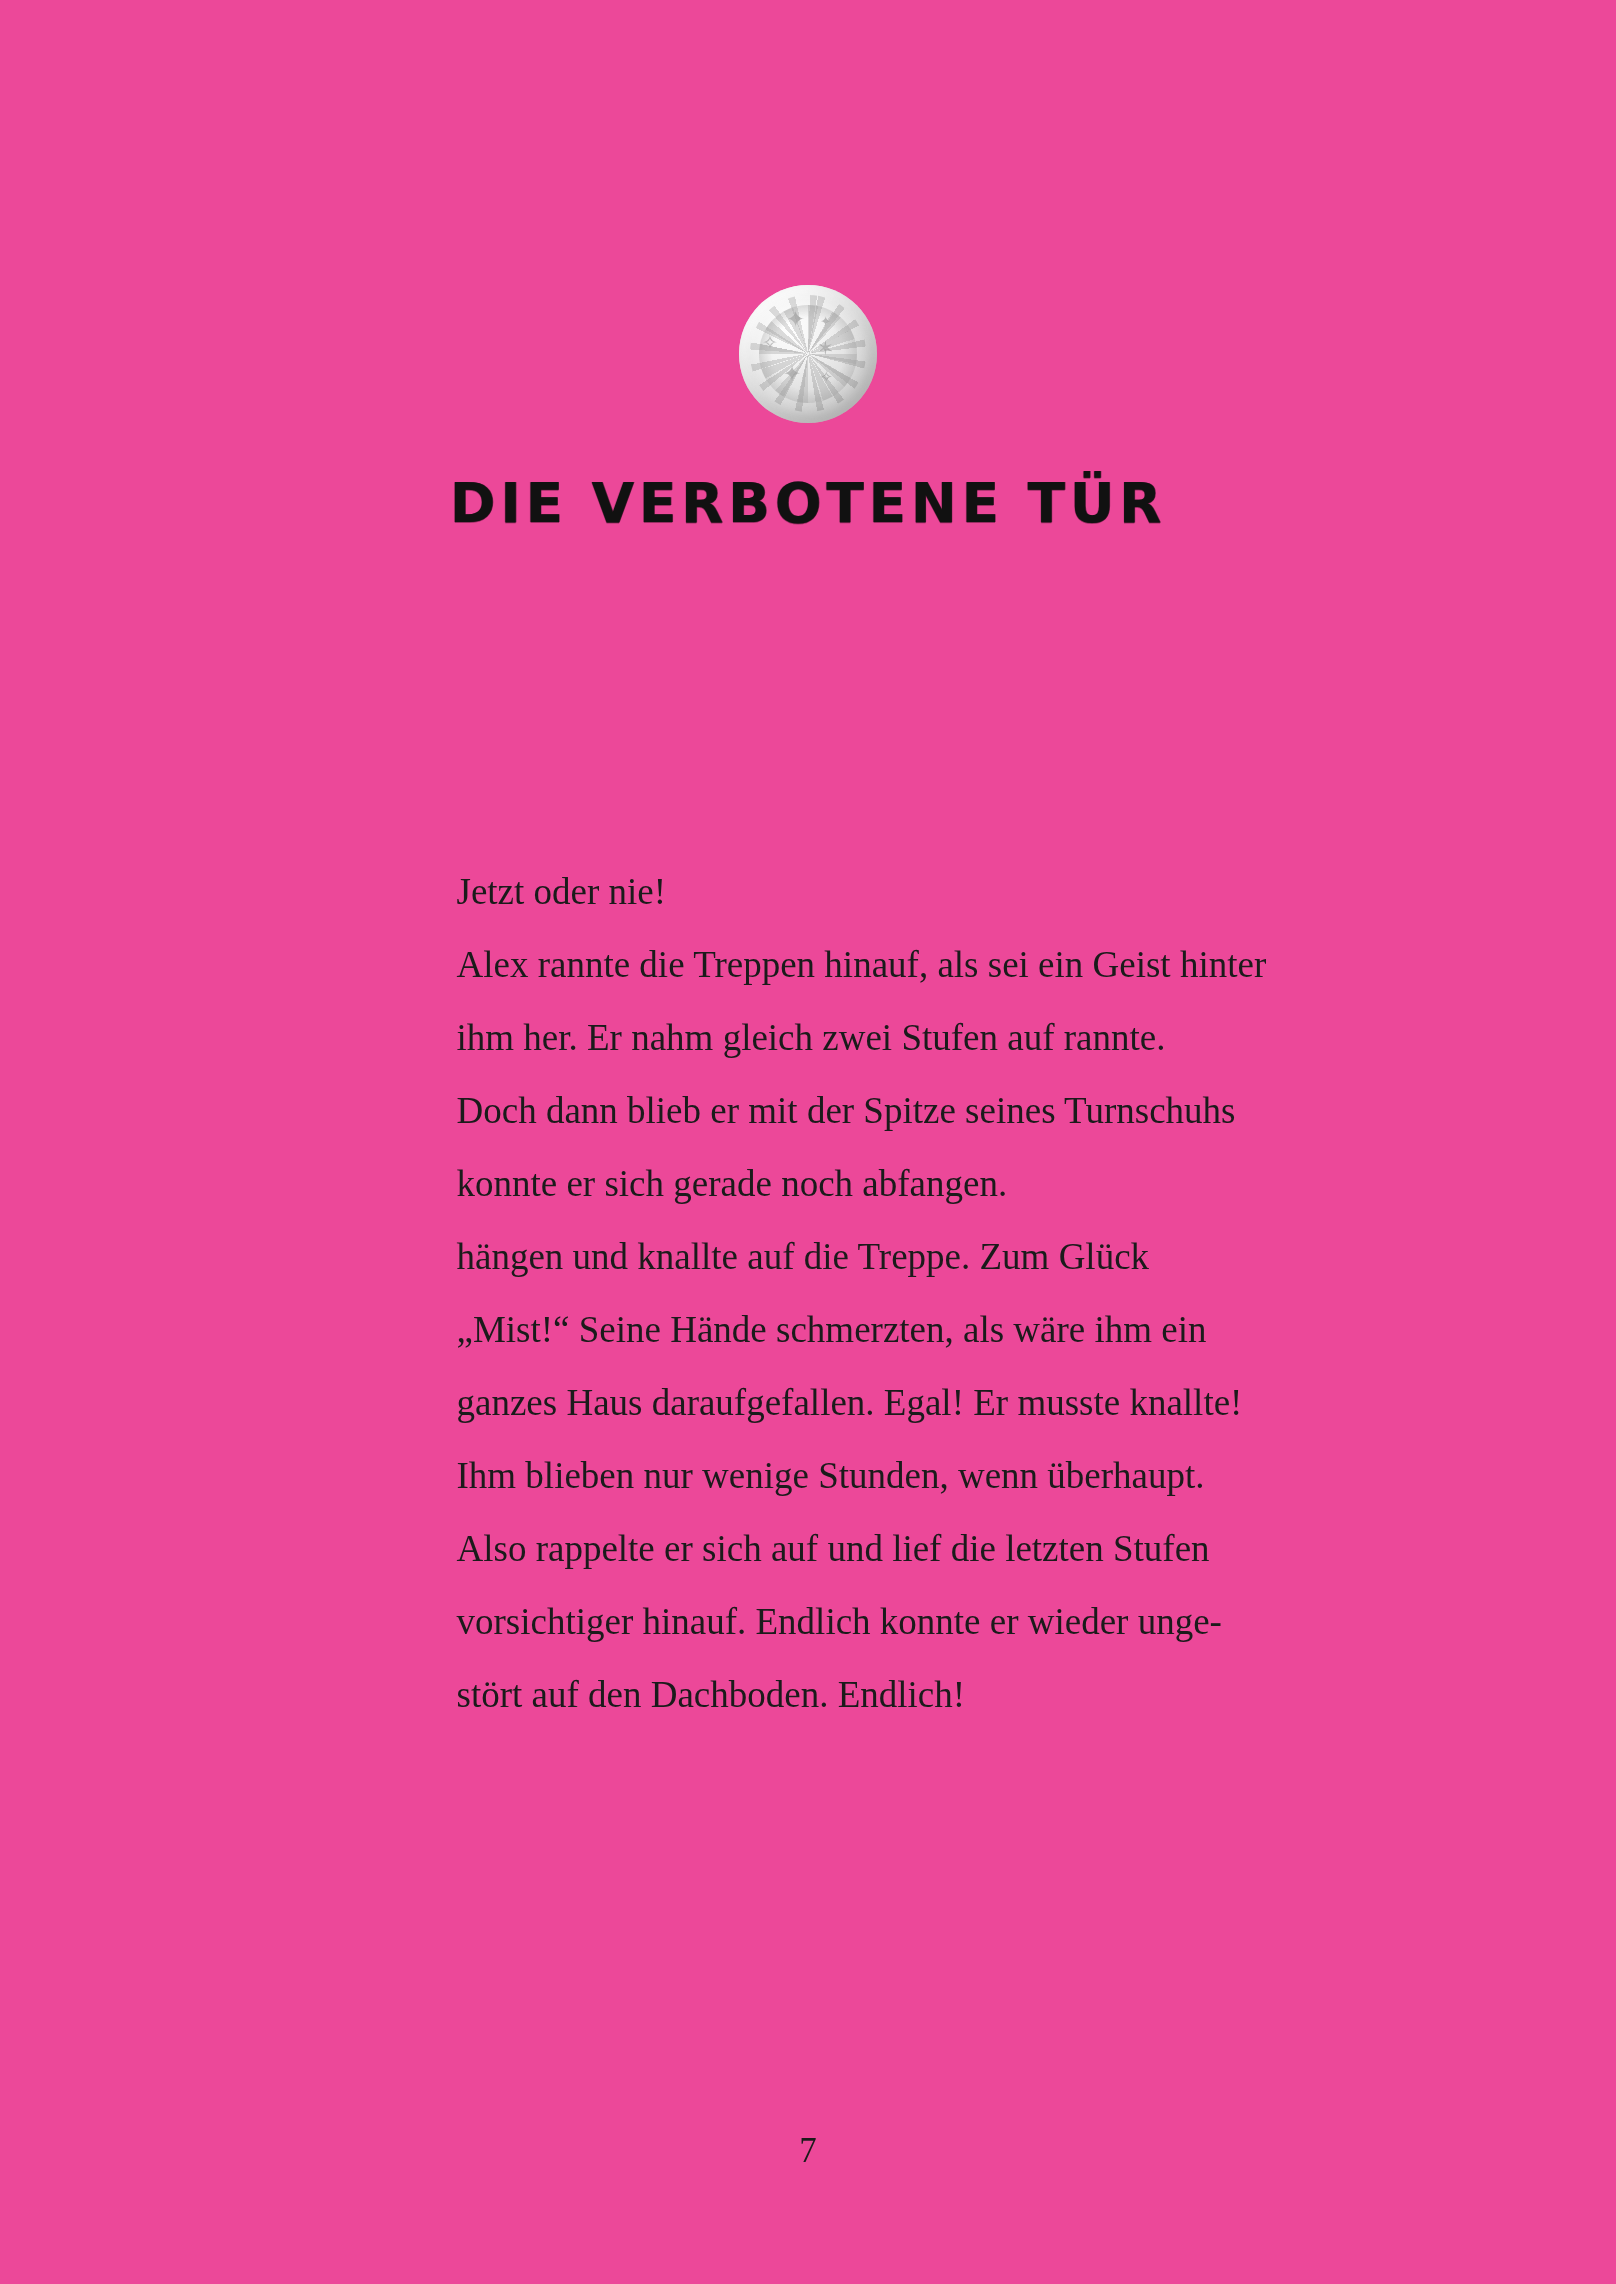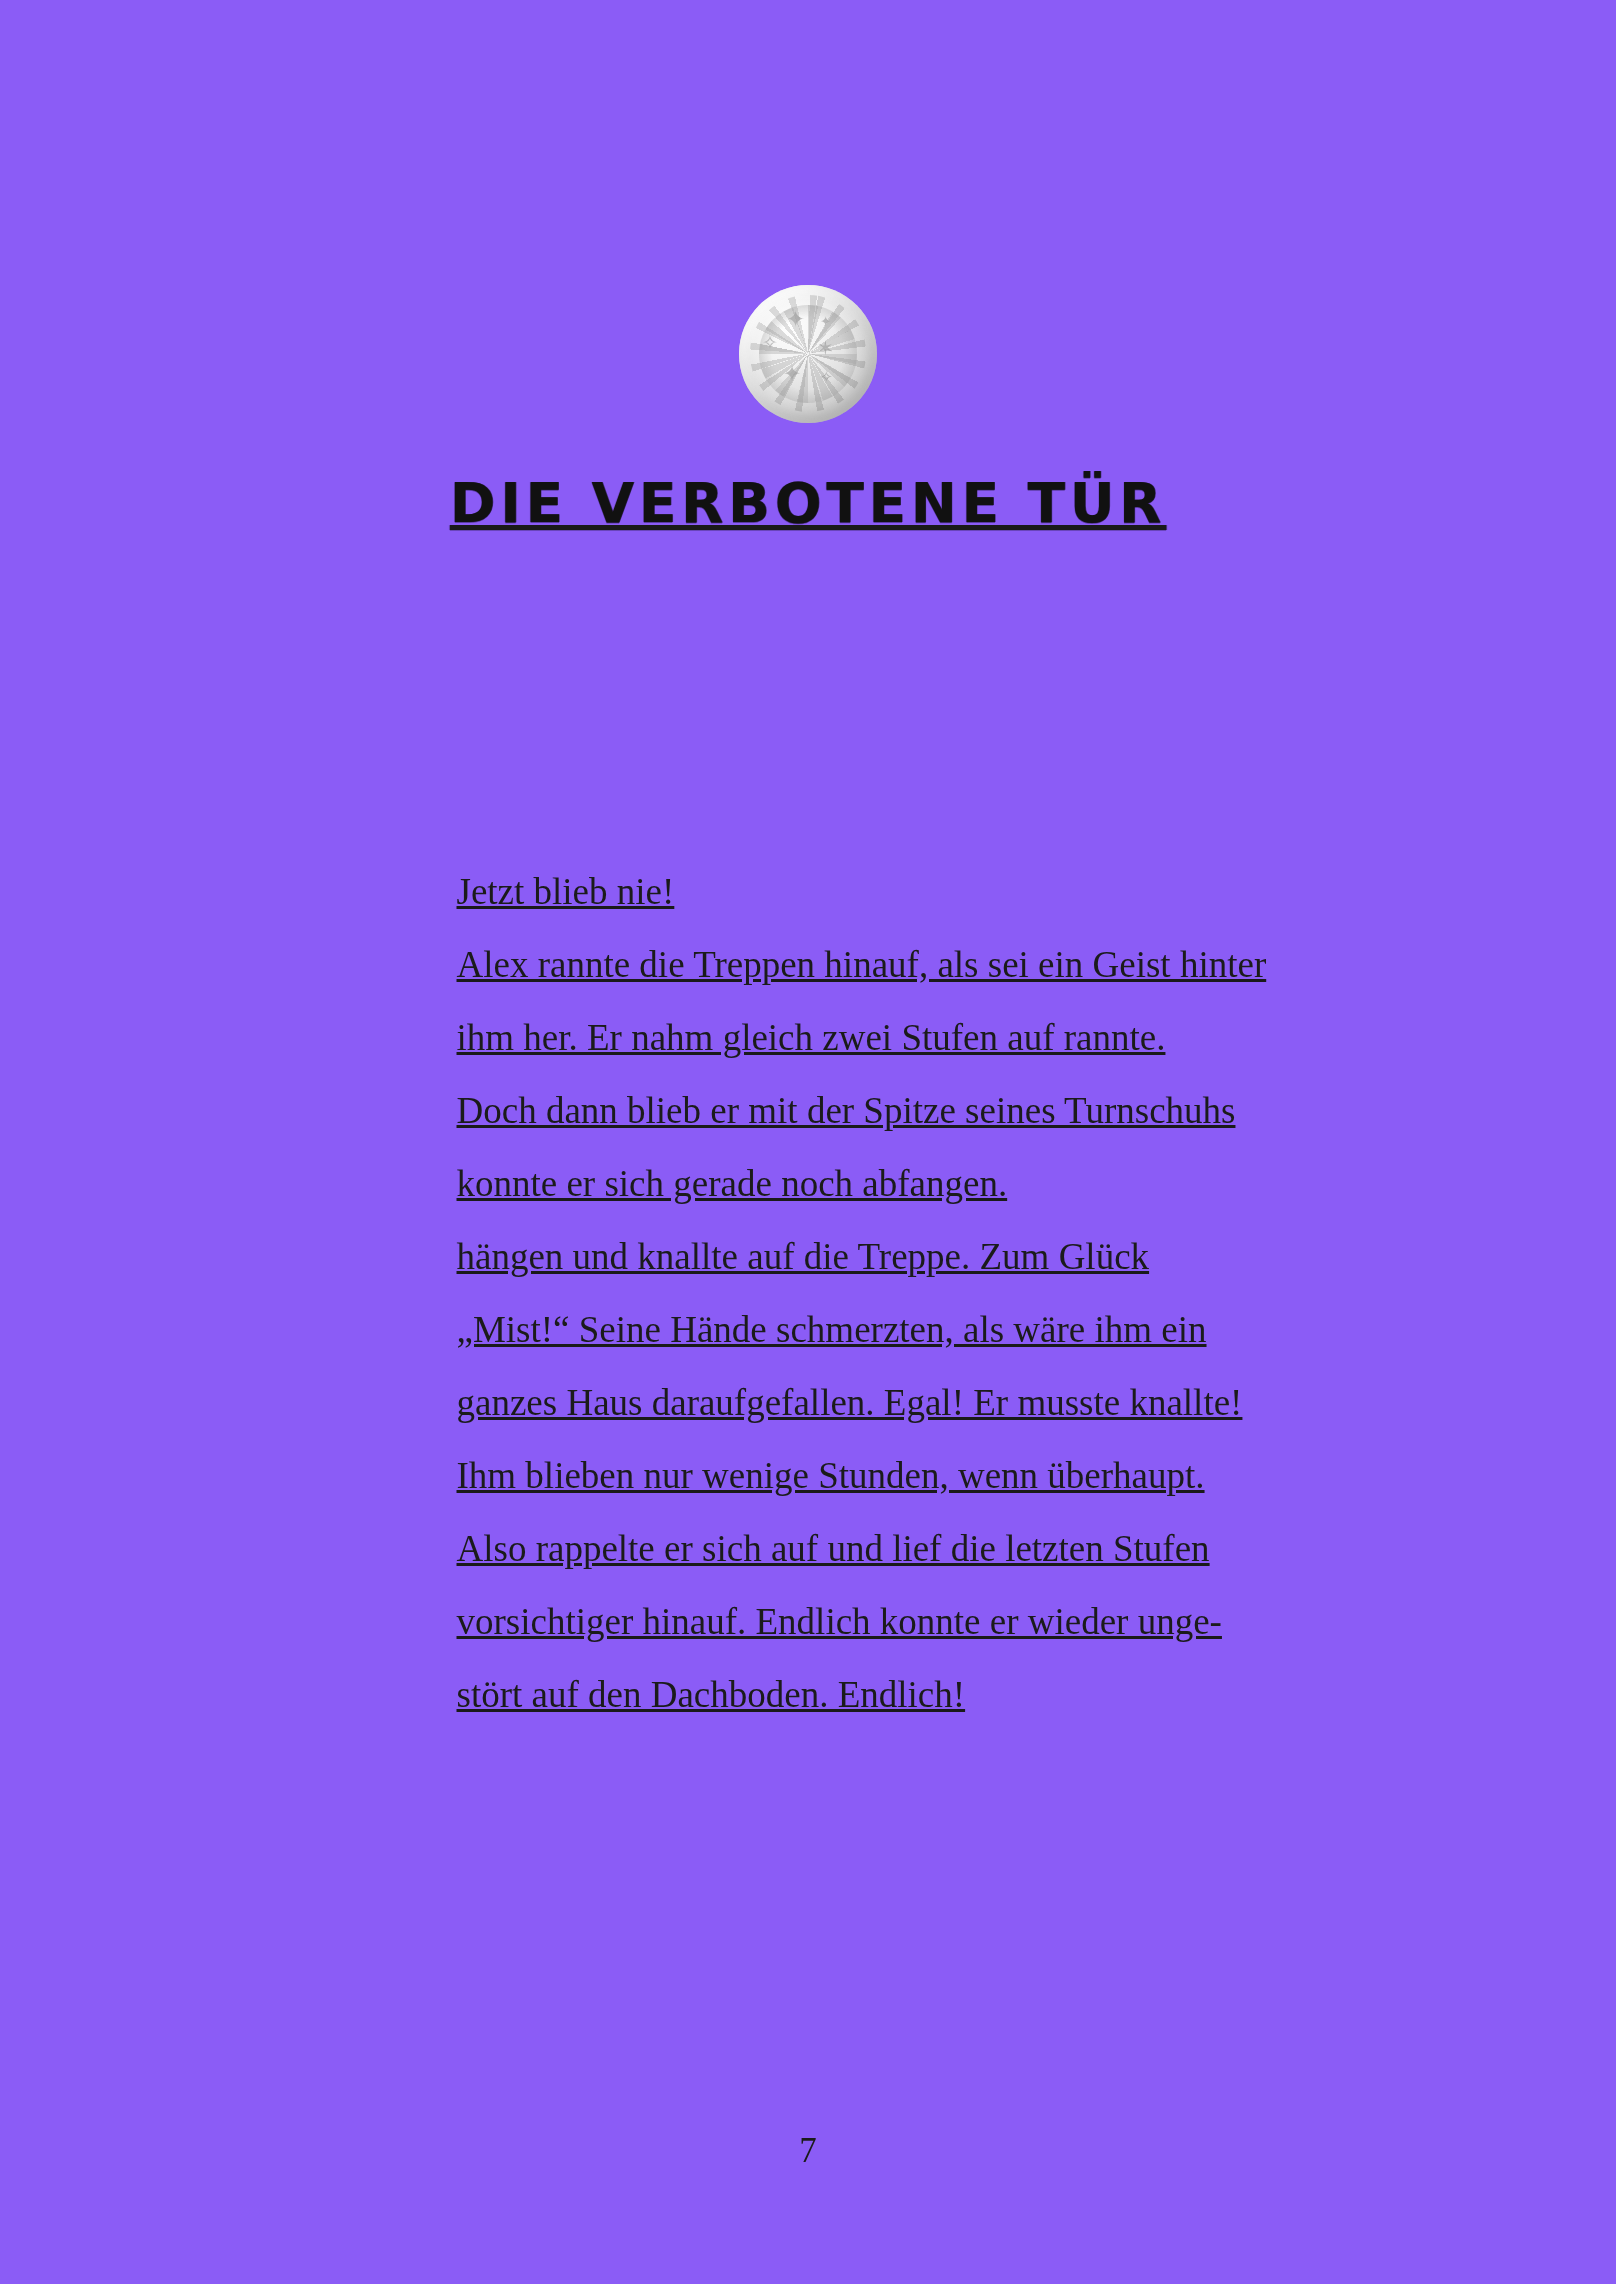--- a/index.html
+++ b/index.html
@@ -12,25 +12,24 @@
     width: 1616px;
     height: 2284px;
     overflow: hidden;
     font-family: "Liberation Serif", serif;
     color: #1a1a1a;
     position: relative;
   }
   .page {
     position: absolute;
     inset: 0;
-    background: #8b5cf6;
+    background: #ec4899;
     display: flex;
     flex-direction: column;
     align-items: center;
-    text-decoration: underline;
   }
 
   
   .ornament-wrap {
     margin-top: 276px;
     width: 155px;
     height: 155px;
     display: flex;
     align-items: center;
     justify-content: center;
@@ -159,21 +158,21 @@
       <span class="ornament-star s3">✶</span>
       <span class="ornament-star s4">✦</span>
       <span class="ornament-star s5">✧</span>
       <span class="ornament-star s6">✦</span>
     </div>
   </div>
 
   <h1 class="chapter-title">DIE VERBOTENE TÜR</h1>
 
   <div class="body-block">
-    <div class="body-line">Jetzt blieb nie!</div>
+    <div class="body-line">Jetzt oder nie!</div>
     <div class="body-line">Alex rannte die Treppen hinauf, als sei ein Geist hinter</div>
     <div class="body-line">ihm her. Er nahm gleich zwei Stufen auf rannte.</div>
     <div class="body-line">Doch dann blieb er mit der Spitze seines Turnschuhs</div>
     <div class="body-line">konnte er sich gerade noch abfangen.</div>
     <div class="body-line">hängen und knallte auf die Treppe. Zum Glück</div>
     <div class="body-line">„Mist!“ Seine Hände schmerzten, als wäre ihm ein</div>
     <div class="body-line">ganzes Haus daraufgefallen. Egal! Er musste knallte!</div>
     <div class="body-line">Ihm blieben nur wenige Stunden, wenn überhaupt.</div>
     <div class="body-line">Also rappelte er sich auf und lief die letzten Stufen</div>
     <div class="body-line">vorsichtiger hinauf. Endlich konnte er wieder unge-</div>

